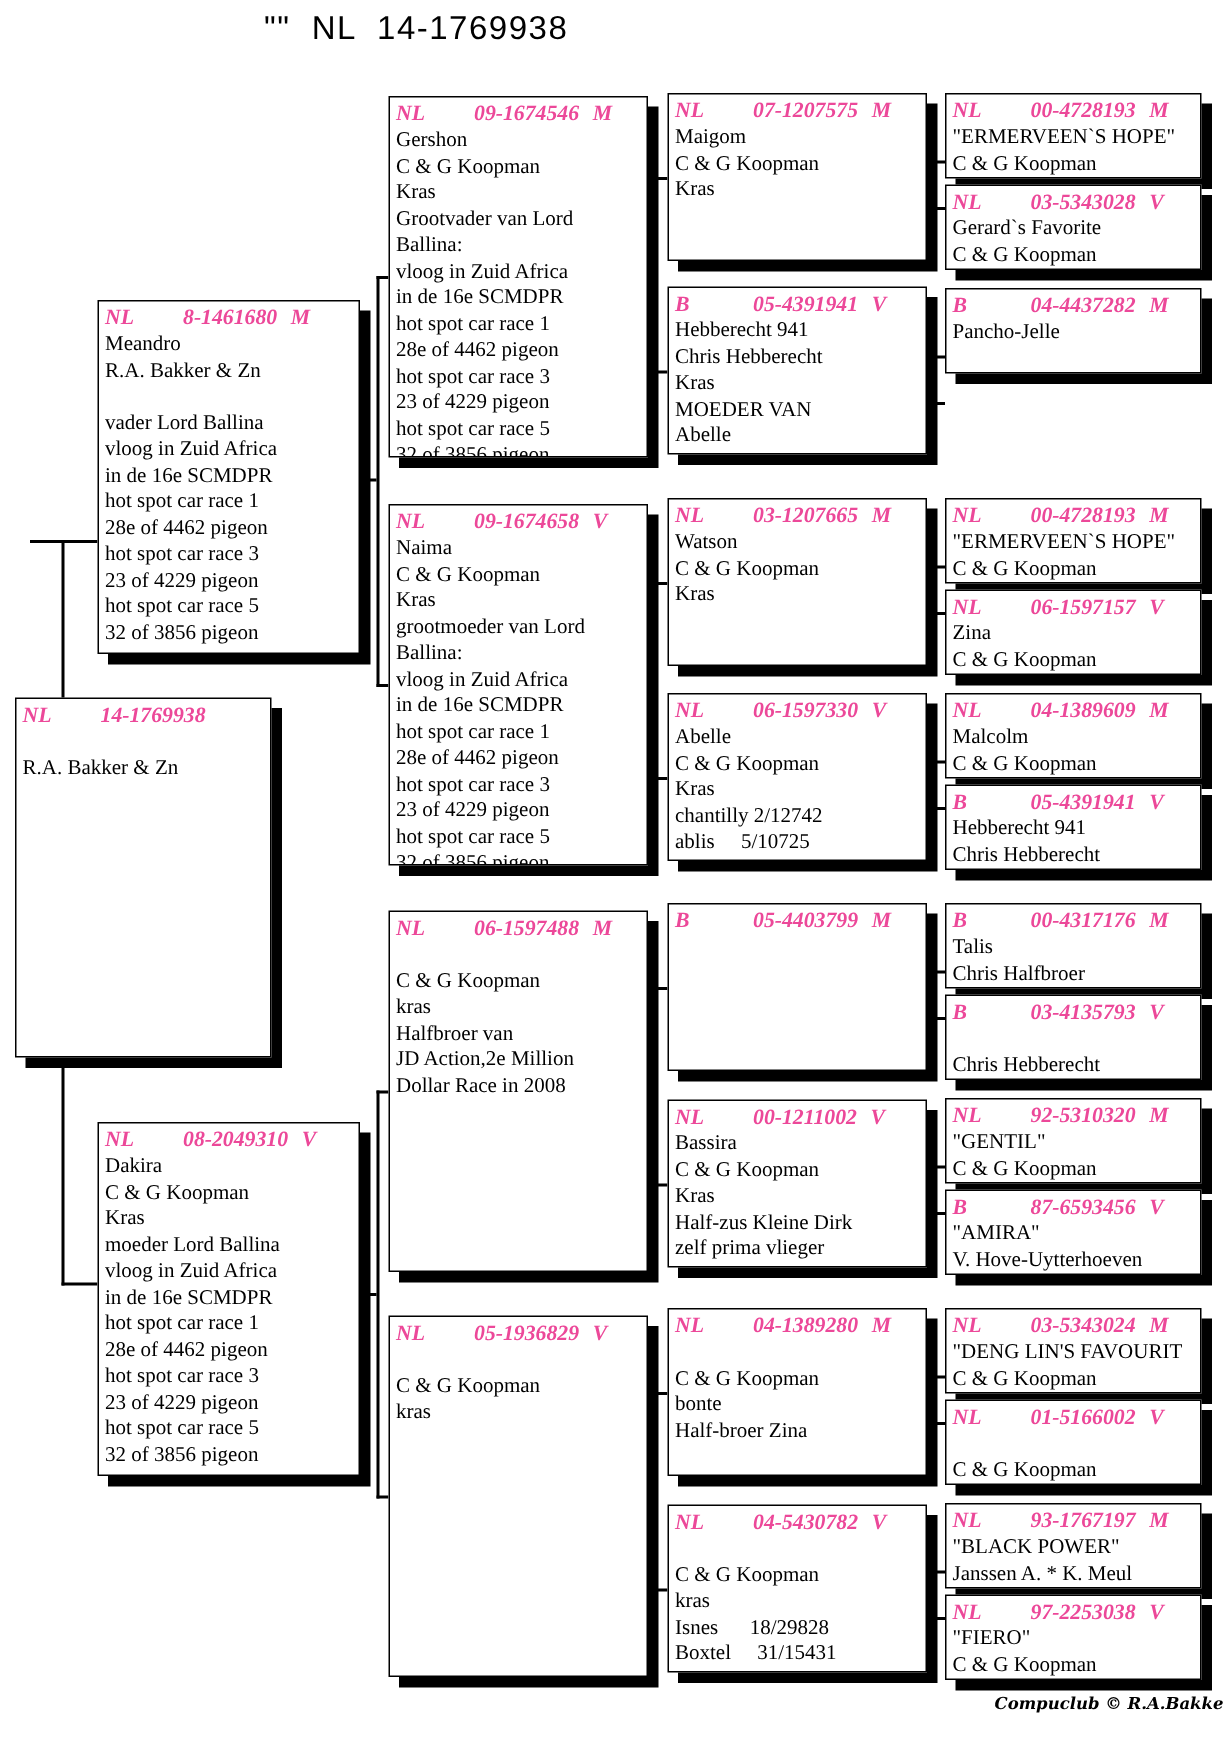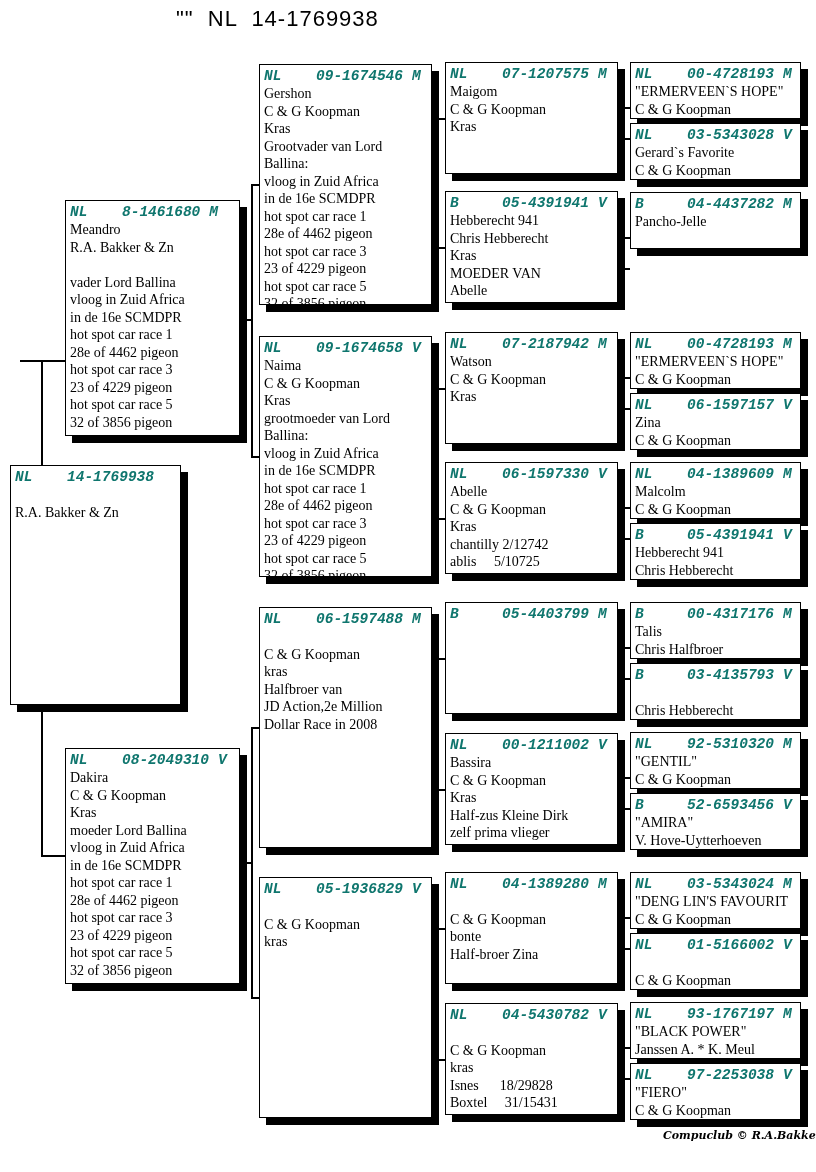--- a/index.html
+++ b/index.html
@@ -4,22 +4,22 @@
 <style>
   html,body{margin:0;padding:0;background:#fff;}
   .page{position:relative;width:816px;height:1172px;background:#ffffff;overflow:hidden;
         font-family:"Liberation Mono",monospace;color:#000;}
   .title{position:absolute;left:176px;top:6px;font-family:"Liberation Sans",sans-serif;
          font-size:22px;letter-spacing:1px;white-space:pre;}
   .lh{position:absolute;height:2px;background:#000;}
   .lv{position:absolute;width:2px;background:#000;}
   .pbox{position:absolute;box-sizing:border-box;background:#fff;border:1px solid #000;
         box-shadow:7px 7px 0 0 #000;padding:2px 4px;overflow:hidden;}
-  .hdr{font-family:Liberation Mono, monospace;font-style:italic;font-weight:bold;
-       font-size:14.5px;line-height:18px;color:#0f766e;white-space:pre;}
+  .hdr{font-family:Liberation Serif, serif;font-style:italic;font-weight:bold;
+       font-size:14.5px;line-height:18px;color:#ec4899;white-space:pre;}
   .cc{display:inline-block;min-width:52px;}
   .sex{margin-left:9px;}
   .body{font-family:Liberation Serif, serif;font-size:14px;line-height:17.5px;
         white-space:pre;}
   .owner{position:absolute;left:0px;top:1031px;font-family:"Liberation Mono",monospace;
          font-weight:bold;font-size:17px;letter-spacing:4px;white-space:pre;}
   .address{position:absolute;left:0px;top:1056px;font-family:"Liberation Mono",monospace;
            font-size:13px;line-height:18.5px;white-space:pre;}
   .copyright{position:absolute;left:663px;top:1129px;font-family:"DejaVu Serif",serif;
              font-style:italic;font-weight:bold;font-size:11px;white-space:pre;}
@@ -187,21 +187,21 @@
   </div>
   <div class="pbox" style="left:445px;top:191px;width:173px;height:112px">
     <div class="hdr"><span class="cc">B</span><span class="ring">05-4391941</span><span class="sex">V</span></div>
     <div class="body">Hebberecht 941
 Chris Hebberecht
 Kras
 MOEDER VAN
 Abelle</div>
   </div>
   <div class="pbox" style="left:445px;top:332px;width:173px;height:112px">
-    <div class="hdr"><span class="cc">NL</span><span class="ring">07-2187942</span><span class="sex">M</span></div>
+    <div class="hdr"><span class="cc">NL</span><span class="ring">03-1207665</span><span class="sex">M</span></div>
     <div class="body">Watson
 C &amp; G Koopman
 Kras</div>
   </div>
   <div class="pbox" style="left:445px;top:462px;width:173px;height:112px">
     <div class="hdr"><span class="cc">NL</span><span class="ring">06-1597330</span><span class="sex">V</span></div>
     <div class="body">Abelle
 C &amp; G Koopman
 Kras
 chantilly 2/12742
@@ -277,21 +277,21 @@
     <div class="hdr"><span class="cc">B</span><span class="ring">03-4135793</span><span class="sex">V</span></div>
     <div class="body">
 Chris Hebberecht</div>
   </div>
   <div class="pbox" style="left:630px;top:732px;width:171px;height:57px">
     <div class="hdr"><span class="cc">NL</span><span class="ring">92-5310320</span><span class="sex">M</span></div>
     <div class="body">"GENTIL"
 C &amp; G Koopman</div>
   </div>
   <div class="pbox" style="left:630px;top:793px;width:171px;height:57px">
-    <div class="hdr"><span class="cc">B</span><span class="ring">52-6593456</span><span class="sex">V</span></div>
+    <div class="hdr"><span class="cc">B</span><span class="ring">87-6593456</span><span class="sex">V</span></div>
     <div class="body">"AMIRA"
 V. Hove-Uytterhoeven</div>
   </div>
   <div class="pbox" style="left:630px;top:872px;width:171px;height:57px">
     <div class="hdr"><span class="cc">NL</span><span class="ring">03-5343024</span><span class="sex">M</span></div>
     <div class="body">"DENG LIN'S FAVOURIT
 C &amp; G Koopman</div>
   </div>
   <div class="pbox" style="left:630px;top:933px;width:171px;height:57px">
     <div class="hdr"><span class="cc">NL</span><span class="ring">01-5166002</span><span class="sex">V</span></div>

